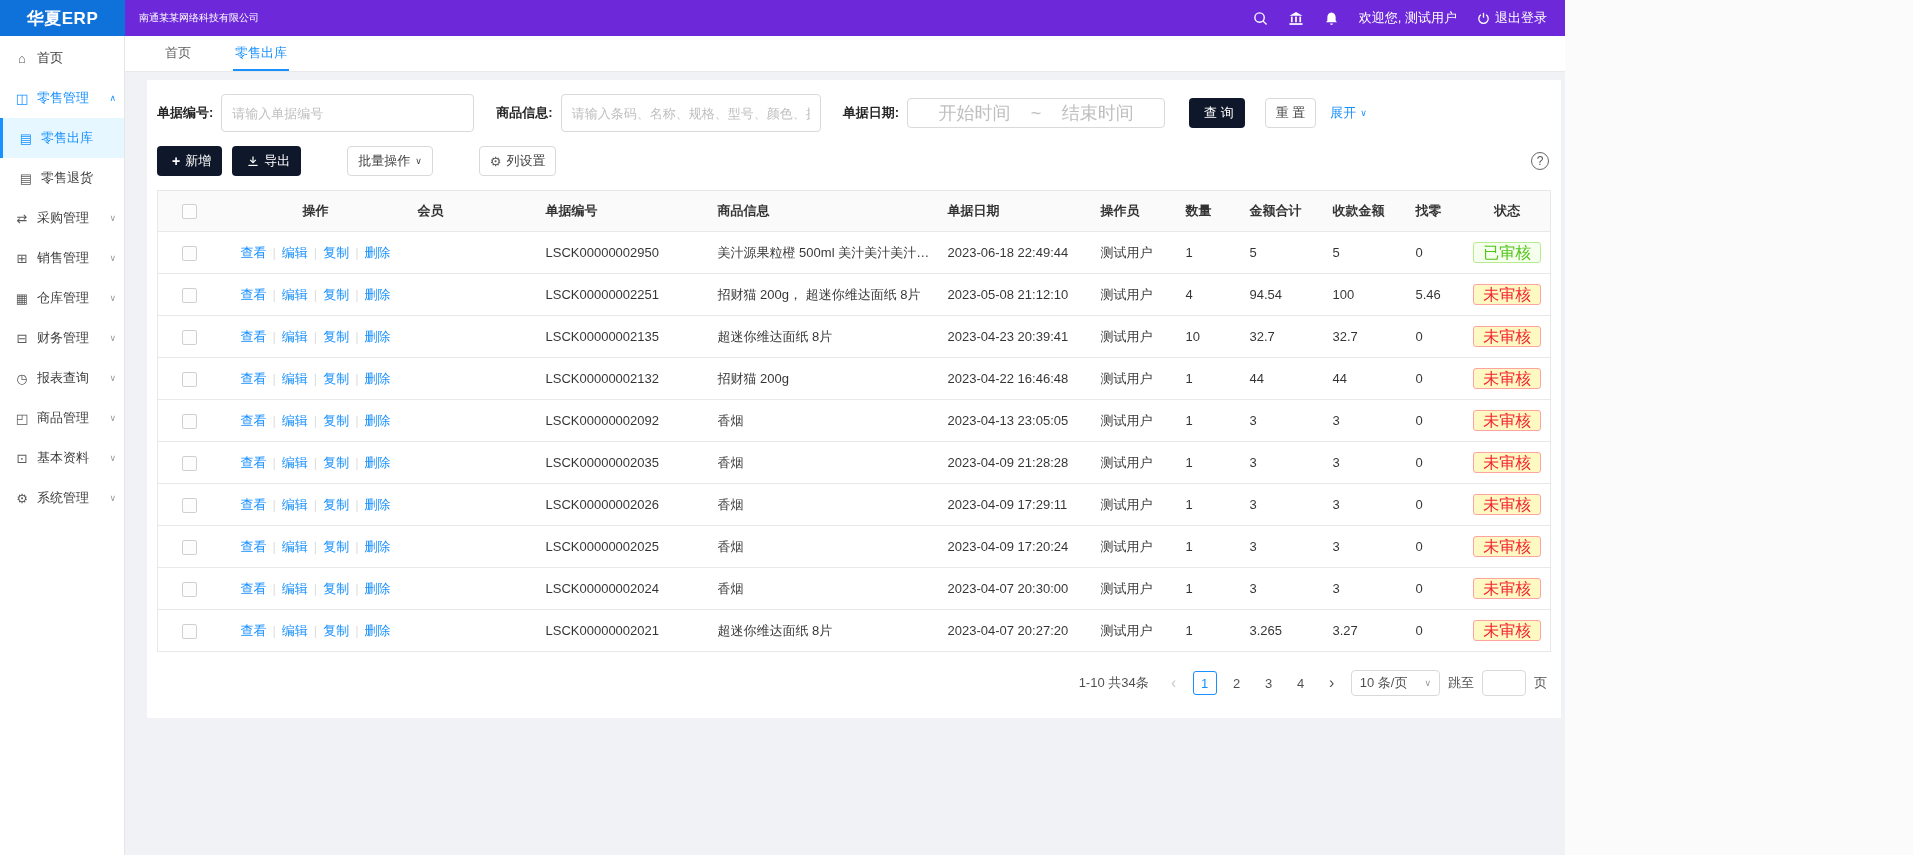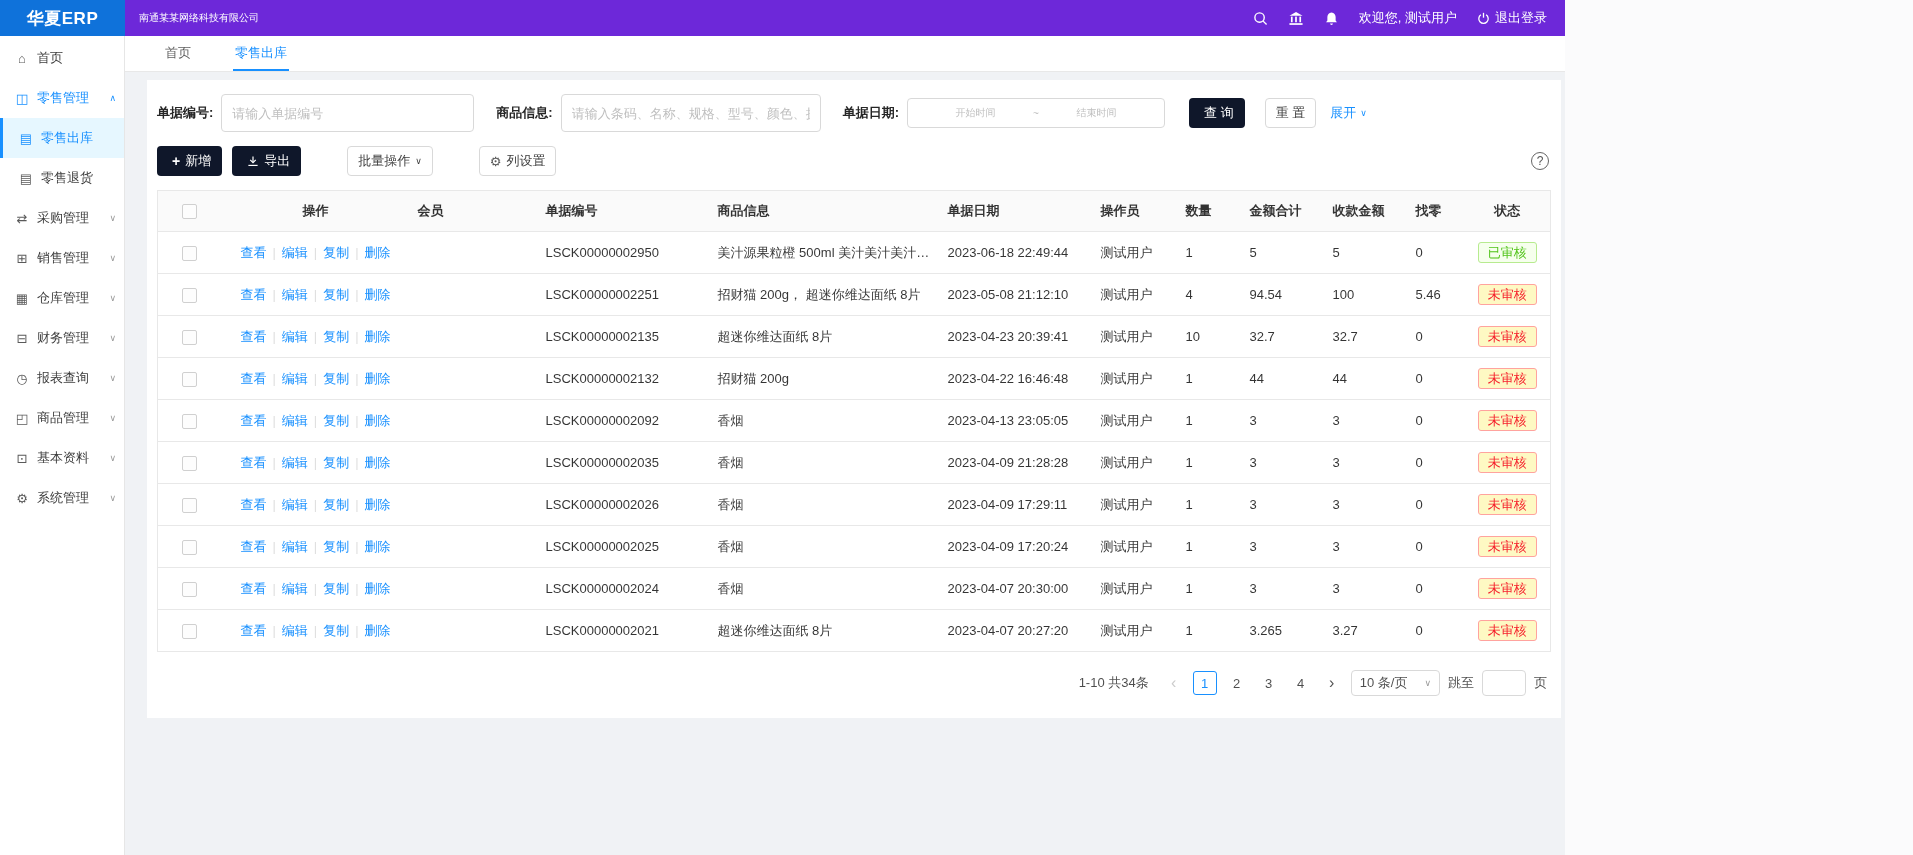--- a/index.html
+++ b/index.html
@@ -43,21 +43,21 @@
   
   .filter-row { display: flex; align-items: center; font-size: 13px; color: #262626; }
   .f-group { display: flex; align-items: center; margin-right: 22px; }
   .f-label { font-weight: bold; margin-right: 8px; white-space: nowrap; }
   .text-input { height: 38px; border: 1px solid #d9d9d9; border-radius: 4px; padding: 0 10px;
                 font-size: 13px; color: #333; font-family: inherit; outline: none; background: #fff; }
   .text-input::placeholder { color: #bfbfbf; }
   .input-bill { width: 253px; }
   .input-product { width: 260px; }
   .date-range { width: 258px; height: 30px; border: 1px solid #d9d9d9; border-radius: 4px; background: #fff;
-                display: flex; align-items: center; padding: 0 10px; color: #bfbfbf; font-size: 10px; cursor: pointer; }
+                display: flex; align-items: center; padding: 0 10px; color: #bfbfbf; font-size: 18px; cursor: pointer; }
   .date-range .dr-part { flex: 1; text-align: center; }
 
   .btn { height: 30px; border-radius: 4px; font-size: 13px; display: inline-flex; align-items: center;
          justify-content: center; padding: 0 10px; cursor: pointer; border: 1px solid transparent;
          font-family: inherit; gap: 5px; white-space: nowrap; }
   .btn-primary { background: #0f172a; color: #fff; padding-left: 14px; }
   .btn-default { background: #fff; border-color: #d9d9d9; color: rgba(0,0,0,.78); margin-left: 36px; }
   .ml10 { margin-left: 20px; }
   .ml24 { margin-left: 24px; }
   .link-expand { color: #1890ff; margin-left: 14px; cursor: pointer; display: inline-flex; align-items: center;
@@ -77,21 +77,21 @@
                border: 1px solid #e8e8e8; font-size: 13px; color: rgba(0,0,0,.8); }
   .grid th { background: #fafafa; font-weight: bold; text-align: left; padding: 11px 8px;
              border-bottom: 1px solid #e8e8e8; white-space: nowrap; overflow: hidden; }
   .grid td { padding: 10px 8px; line-height: 18px; border-bottom: 1px solid #e8e8e8;
              white-space: nowrap; overflow: hidden; text-overflow: ellipsis; }
   .grid .center { text-align: center; }
   .checkbox { display: inline-block; width: 15px; height: 15px; border: 1px solid #d0d0d0; border-radius: 2px;
               background: #fdfdfd; vertical-align: middle; cursor: pointer; }
   .act { color: #1890ff; cursor: pointer; text-decoration: none; }
   .act-sep { color: #e0e0e0; margin: 0 6px; }
-  .badge { display: inline-block; font-size: 13px; padding: 0 9px; line-height: 19px; border-radius: 3px; border: 1px solid; }
+  .badge { display: inline-block; font-size: 16px; padding: 0 9px; line-height: 19px; border-radius: 3px; border: 1px solid; }
   .badge.approved { color: #52c41a; background: #f6ffed; border-color: #b7eb8f; }
   .badge.pending  { color: #f5222d; background: #fef9c3; border-color: #ffa39e; }
 
   
   .pagination { display: flex; align-items: center; justify-content: flex-end; gap: 8px; margin-top: 18px;
                 font-size: 13px; color: rgba(0,0,0,.7); padding-right: 4px; }
   .pg-total { margin-right: 6px; }
   .pg-arrow { width: 22px; height: 24px; display: inline-flex; align-items: center; justify-content: center;
               font-size: 16px; color: #555; cursor: pointer; }
   .pg-arrow.disabled { color: #ccc; cursor: default; }

